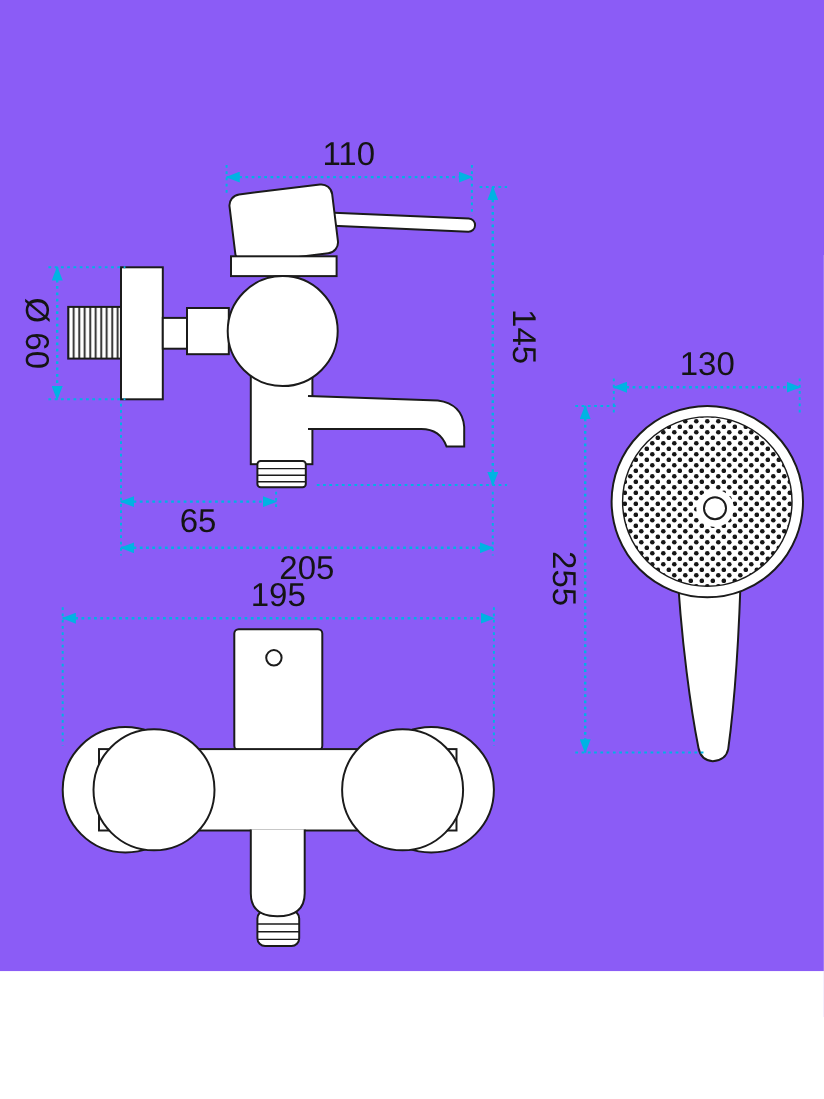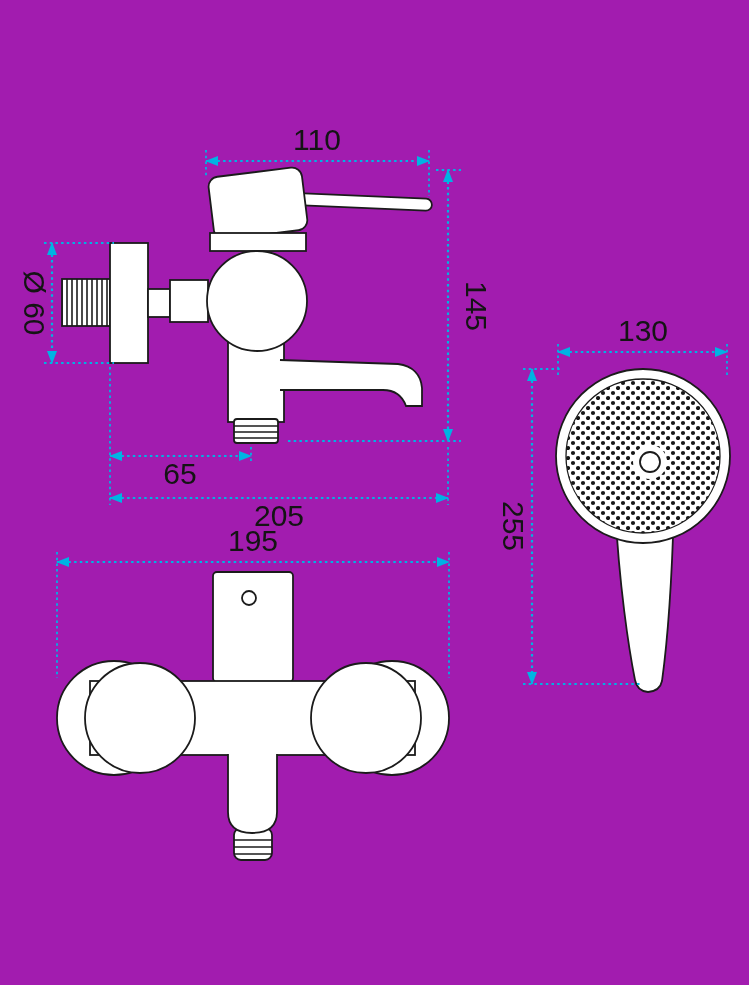--- a/index.html
+++ b/index.html
@@ -1,16 +1,16 @@
 <!DOCTYPE html>
 <html style="--dim: #00b3e3; --line: #1b1b1b;"><head>
 <meta charset="utf-8">
 <style>
   html, body { margin: 0; padding: 0; background: #ffffff; }
-  .page { width: 749px; height: 985px; position: relative; background: #a21caf; overflow: hidden; }
+  .page { width: 749px; height: 883px; position: relative; background: #8b5cf6; overflow: hidden; }
 
   svg text.dim-label {
     font-family: "Liberation Sans", "DejaVu Sans", sans-serif;
     font-size: 30px;
     fill: #141414;
   }
   .bl      { fill: #ffffff; stroke: var(--line, #1b1b1b); stroke-width: 1.8; }
   .bl-open { fill: none;    stroke: var(--line, #1b1b1b); stroke-width: 1.8; }
   .bl-thin { fill: none;    stroke: var(--line, #1b1b1b); stroke-width: 1.3; }
   .dim-line { fill: none; stroke: var(--dim, #00b3e3); stroke-width: 2.2; stroke-dasharray: 2.5 3.2; }

